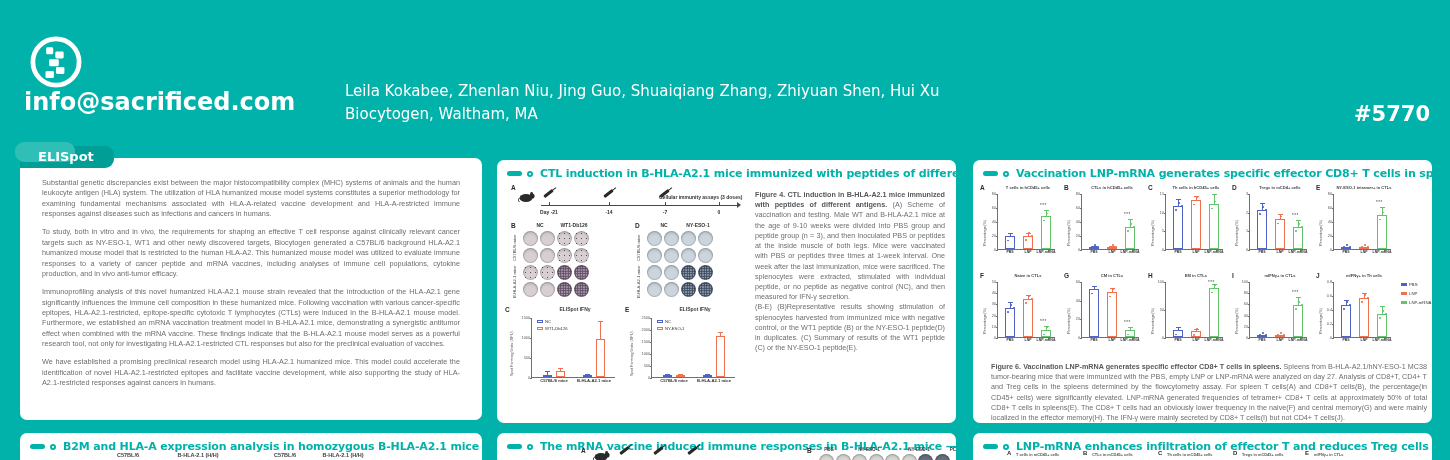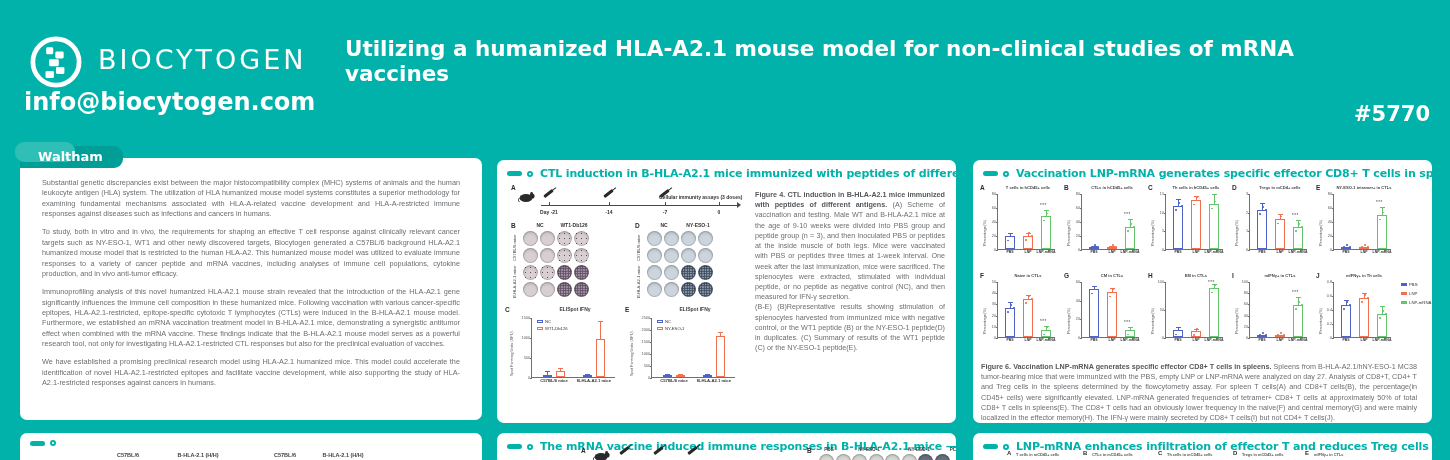--- a/index.html
+++ b/index.html
@@ -40,21 +40,21 @@
   .bullet-bar{flex:0 0 auto;width:15px;height:5px;background:#00b2a9;border-radius:3px;}
   .bullet-dot{flex:0 0 auto;width:6px;height:6px;border:2px solid #00b2a9;border-radius:50%;margin-right:2px;}
   
   .abs-body{padding:20px 22px 0 22px;color:#6b6d70;font-size:7.3px;line-height:1.42;text-align:justify;}
   .abs-body p{margin:0 0 8px 0;}
   
   .cap{color:#6b6d70;font-size:7.2px;line-height:1.42;text-align:justify;margin:0;}
   .cap b{color:#55575a;}
   .cap .capbody{white-space:pre-line;}
   #ctl-caption{position:absolute;left:258px;top:30px;width:190px;}
-  #spleen-caption{position:absolute;left:8px;top:202px;width:436px;}
+  #spleen-caption{position:absolute;left:18px;top:202px;width:436px;}
   
   .scheme{position:absolute;}
   #ctl-scheme{left:14px;top:24px;width:240px;height:36px;}
   .ch-letter{position:absolute;font-size:6.5px;font-weight:bold;color:#2b2b2b;}
   .tl-line{position:absolute;height:1px;background:#4a4a4a;}
   .tl-arrow{position:absolute;width:0;height:0;border-left:4px solid #4a4a4a;
             border-top:3px solid transparent;border-bottom:3px solid transparent;}
   .tl-tick{position:absolute;width:1px;height:4px;background:#4a4a4a;}
   .day-lab{position:absolute;font-size:5px;font-weight:bold;color:#333;transform:translateX(-50%);white-space:nowrap;}
   .assay-lab{position:absolute;font-size:5px;font-weight:bold;color:#333;white-space:nowrap;}
@@ -119,26 +119,26 @@
   <div class="hdr-logo">
     <svg width="56" height="56" viewBox="0 0 40 40">
       <circle cx="20" cy="20" r="16.5" fill="none" stroke="#ffffff" stroke-width="3.4"></circle>
       <rect x="13" y="9.5" width="5" height="5" rx="1" fill="#ffffff"></rect>
       <rect x="19.5" y="12.5" width="6" height="5" rx="1" fill="#ffffff"></rect>
       <rect x="15" y="18" width="7" height="5" rx="1" fill="#ffffff"></rect>
       <rect x="20" y="23.5" width="6" height="5" rx="1" fill="#ffffff"></rect>
       <rect x="12.5" y="26.5" width="6" height="5" rx="1" fill="#ffffff"></rect>
     </svg>
   </div>
-  <div class="hdr-brand">BIOCYTOGEN</div>
-  <div class="hdr-email">info@biocytogen.com</div>
-  <div class="hdr-title">Utilizing a humanized HLA-A2.1 mouse model for non-clinical studies of mRNA vaccines</div>
+  <div class="hdr-email">info@sacrificed.com</div>
+  <div class="hdr-authors">Leila Kokabee, Zhenlan Niu, Jing Guo, Shuaiqiang Zhang, Zhiyuan Shen, Hui Xu</div>
+  <div class="hdr-affil">Biocytogen, Waltham, MA</div>
   <div class="hdr-num">#5770</div>
 
-  <div class="abs-tab">Waltham</div>
+  <div class="abs-tab">ELISpot</div>
   <div class="panel" id="abstract-panel">
     <div class="abs-body">
       <p>Substantial genetic discrepancies exist between the major histocompatibility complex (MHC) systems of animals and the human leukocyte antigen (HLA) system. The utilization of HLA humanized mouse model systems constitutes a superior methodology for examining fundamental mechanisms associated with HLA-A-related vaccine development and HLA-A-restricted immune responses against diseases such as infections and cancers in humans.</p>
       <p>To study, both in vitro and in vivo, the requirements for shaping an effective T cell response against clinically relevant cancer targets such as NY-ESO-1, WT1 and other newly discovered targets, Biocytogen generated a C57BL/6 background HLA-A2.1 humanized mouse model that is restricted to the human HLA-A2. This humanized mouse model was utilized to evaluate immune responses to a variety of cancer peptide and mRNA vaccines, including analyses of immune cell populations, cytokine production, and in vivo anti-tumor efficacy.</p>
       <p>Immunoprofiling analysis of this novel humanized HLA-A2.1 mouse strain revealed that the introduction of the HLA-A2.1 gene significantly influences the immune cell composition in these humanized mice. Following vaccination with various cancer-specific epitopes, HLA-A2.1-restricted, epitope-specific cytotoxic T lymphocytes (CTLs) were induced in the B-HLA-A2.1 mouse model. Furthermore, we established an mRNA vaccination treatment model in B-HLA-A2.1 mice, demonstrating a synergistic antitumor effect when combined with the mRNA vaccine. These findings indicate that the B-HLA-A2.1 mouse model serves as a powerful research tool, not only for investigating HLA-A2.1-restricted CTL responses but also for the preclinical evaluation of vaccines.</p>
       <p>We have established a promising preclinical research model using HLA-A2.1 humanized mice. This model could accelerate the identification of novel HLA-A2.1-restricted epitopes and facilitate vaccine development, while also supporting the study of HLA-A2.1-restricted responses against cancers in humans.</p>
     </div>
   </div>
 
   <div class="panel" id="ctl-panel">
@@ -716,20 +716,21 @@
     <p class="cap" id="spleen-caption">
       <b>Figure 6. Vaccination LNP-mRNA generates specific effector CD8+ T cells in spleens.</b>
       <span class="capbody">Spleens from B-HLA-A2.1/hNY-ESO-1 MC38 tumor-bearing mice that were immunized with the PBS, empty LNP or LNP-mRNA were analyzed on day 27. Analysis of CD8+T, CD4+ T and Treg cells in the spleens determined by the flowcytometry assay. For spleen T cells(A) and CD8+T cells(B), the percentage(in CD45+ cells) were significantly elevated. LNP-mRNA generated frequencies of tetramer+ CD8+ T cells at approximately 50% of total CD8+ T cells in spleens(E). The CD8+ T cells had an obviously lower frequency in the naive(F) and central memory(G) and were mainly localized in the effector memory(H). The IFN-γ were mainly secreted by CD8+ T cells(I) but not CD4+ T cells(J).</span>
     </p>
   </div>
 
   <div class="panel" id="b2m-panel">
     <div class="sec-title">
       <span class="bullet-bar"></span>
       <span class="bullet-dot"></span>
+      <span>B2M and HLA-A expression analysis in homozygous B-HLA-A2.1 mice</span>
     </div>
     <div id="b2m-labels">
         <div class="b2m-lab" style="left: 108px; top: 19px;">C57BL/6</div>
         <div class="b2m-lab" style="left: 178px; top: 19px;">B-HLA-2.1 (H/H)</div>
         <div class="b2m-lab" style="left: 265px; top: 19px;">C57BL/6</div>
         <div class="b2m-lab" style="left: 323px; top: 19px;">B-HLA-2.1 (H/H)</div>
       </div>
   </div>
 
   <div class="panel" id="mrna-panel">

